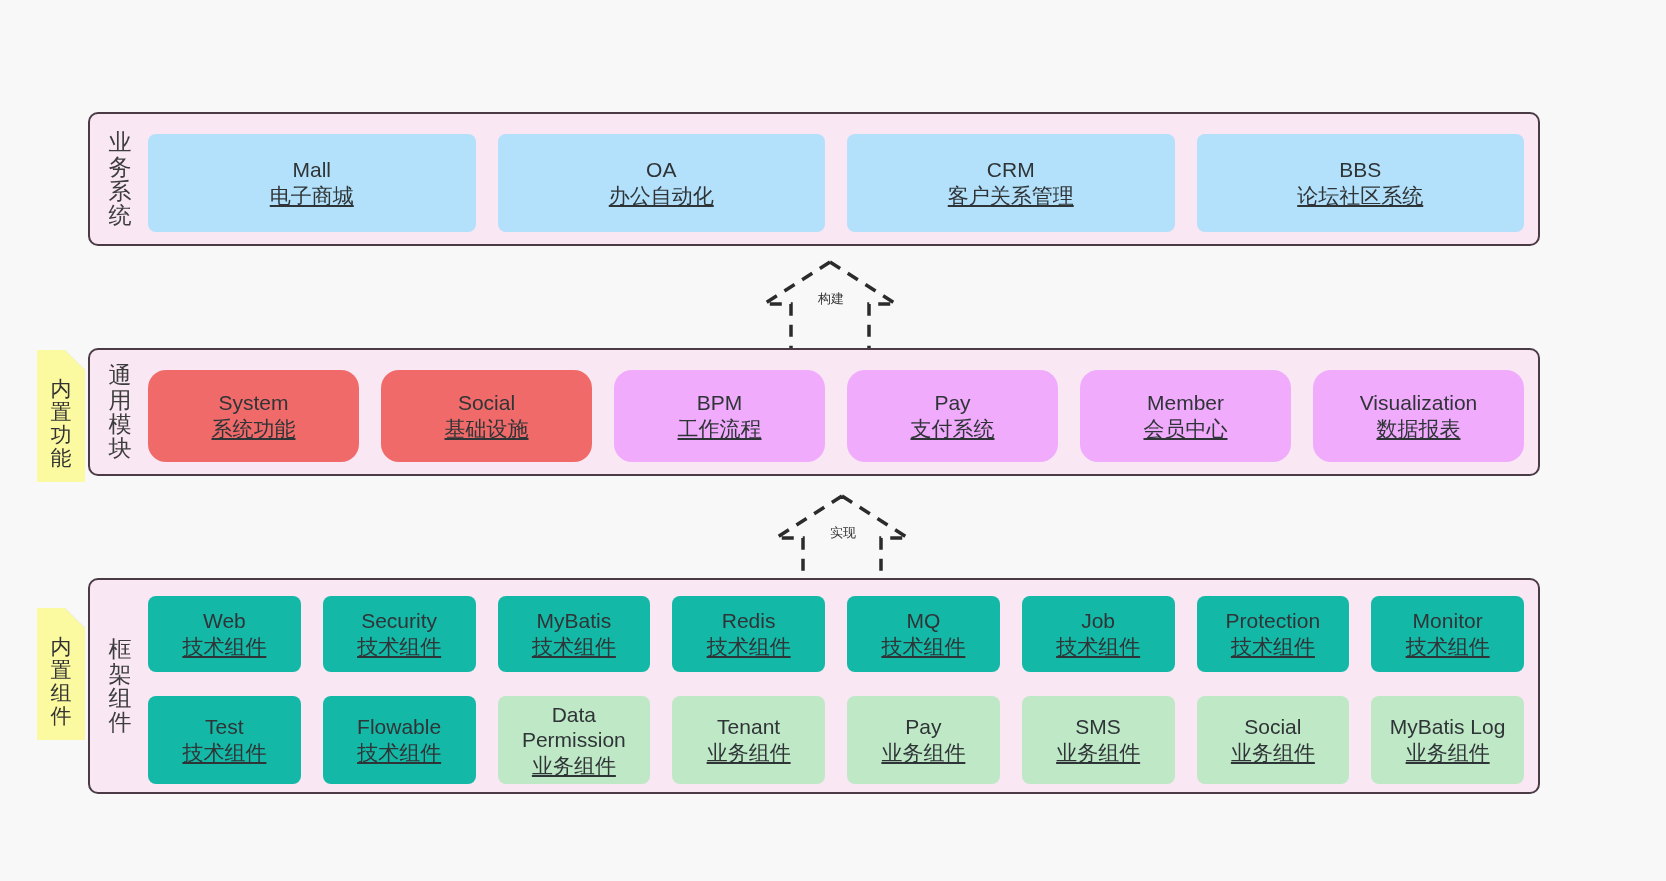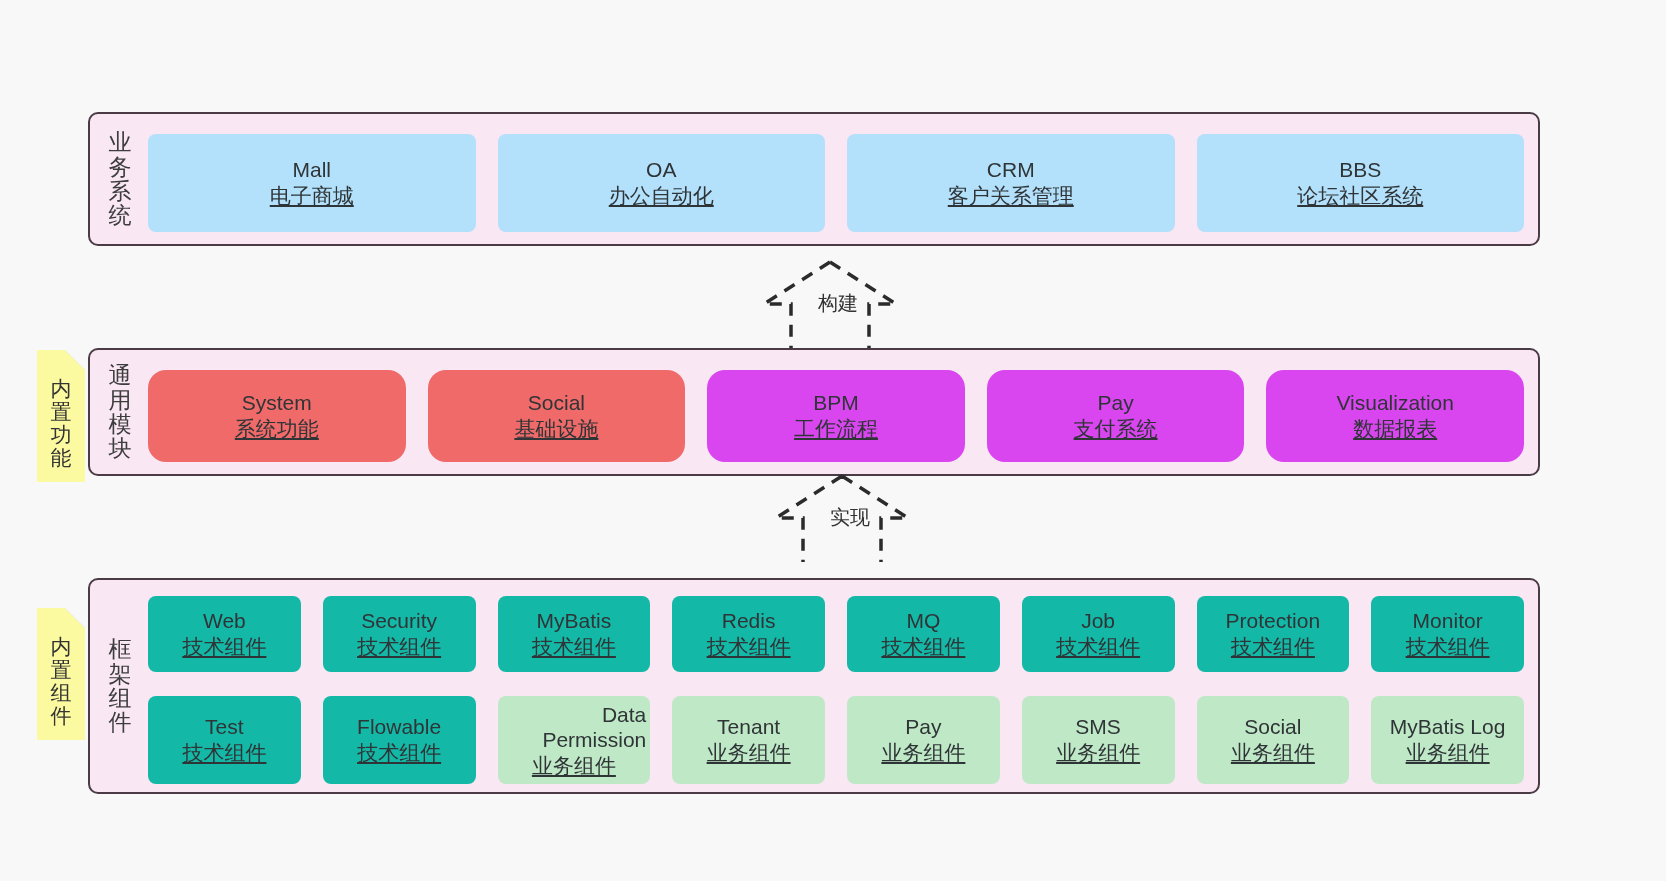--- a/index.html
+++ b/index.html
@@ -51,52 +51,52 @@
     flex: 1 1 auto;
     align-items: stretch;
   }
   .card {
     flex: 1 1 0;
     border-radius: 8px;
     display: flex;
     flex-direction: column;
     align-items: center;
     justify-content: center;
-    text-align: right;
+    text-align: center;
     color: #2f3437;
     font-size: 21px;
     line-height: 1.22;
     padding: 6px 4px;
     margin-top: 8px;
   }
   .card .l1 { display: block; }
   .card .l2 { display: block; text-decoration: underline; }
 
   
   .c-blue       { background: #b3e0fa; }
   .c-red        { background: #f06a6a; }
-  .c-pink       { background: #d946ef; }
+  .c-pink       { background: #f0abfc; }
   .c-green      { background: #14b8a6; }
   .c-greenlight { background: #bfe8c6; }
 
   
   #sec-business { left: 88px;  top: 112px; width: 1452px; height: 134px; }
   #sec-common   { left: 88px;  top: 348px; width: 1452px; height: 128px; }
   #sec-frame    { left: 88px;  top: 578px; width: 1452px; height: 216px; }
 
   #sec-business .card { min-height: 76px; }
   #sec-common   .card { min-height: 80px; border-radius: 18px; }
   #sec-frame    .card { min-height: 76px; }
 
   
   .uml-arrow { position: absolute; }
   .uml-arrow svg { display: block; overflow: visible; }
   .uml-label {
     position: absolute;
-    font-size: 20px;
+    font-size: 13px;
     color: #333;
     background: transparent;
     white-space: nowrap;
   }
 
   
   .note {
     position: absolute;
     background: #fcfaa0;
     width: 48px;
@@ -187,28 +187,32 @@
         </div>
         <div class="card c-pink">
           <span class="l1">BPM</span>
           <span class="l2">工作流程</span>
         </div>
         <div class="card c-pink">
           <span class="l1">Pay</span>
           <span class="l2">支付系统</span>
         </div>
         <div class="card c-pink">
+          <span class="l1">Member</span>
+          <span class="l2">会员中心</span>
+        </div>
+        <div class="card c-pink">
           <span class="l1">Visualization</span>
           <span class="l2">数据报表</span>
         </div>
       </div>
     </div>
   </div>
 
-  <div class="uml-arrow" id="arrow-implement" style="left:772px; top:472px;">
+  <div class="uml-arrow" id="arrow-implement" style="left:772px; top:492px;">
     <svg width="140" height="92" viewBox="0 0 140 92">
       <path d="M70 4 L4 46 L31 46 L31 90 M70 4 L136 46 L109 46 L109 90" fill="none" stroke="#2b2b2b" stroke-width="3.5" stroke-dasharray="12 9" stroke-linecap="butt"></path>
     </svg>
     <div class="uml-label" style="left:58px; top:32px;">实现</div>
   </div>
 
   <div class="section" id="sec-frame">
     <div class="section-title">
       <span><span>框</span><span>架</span><span>组</span><span>件</span></span>
     </div>

